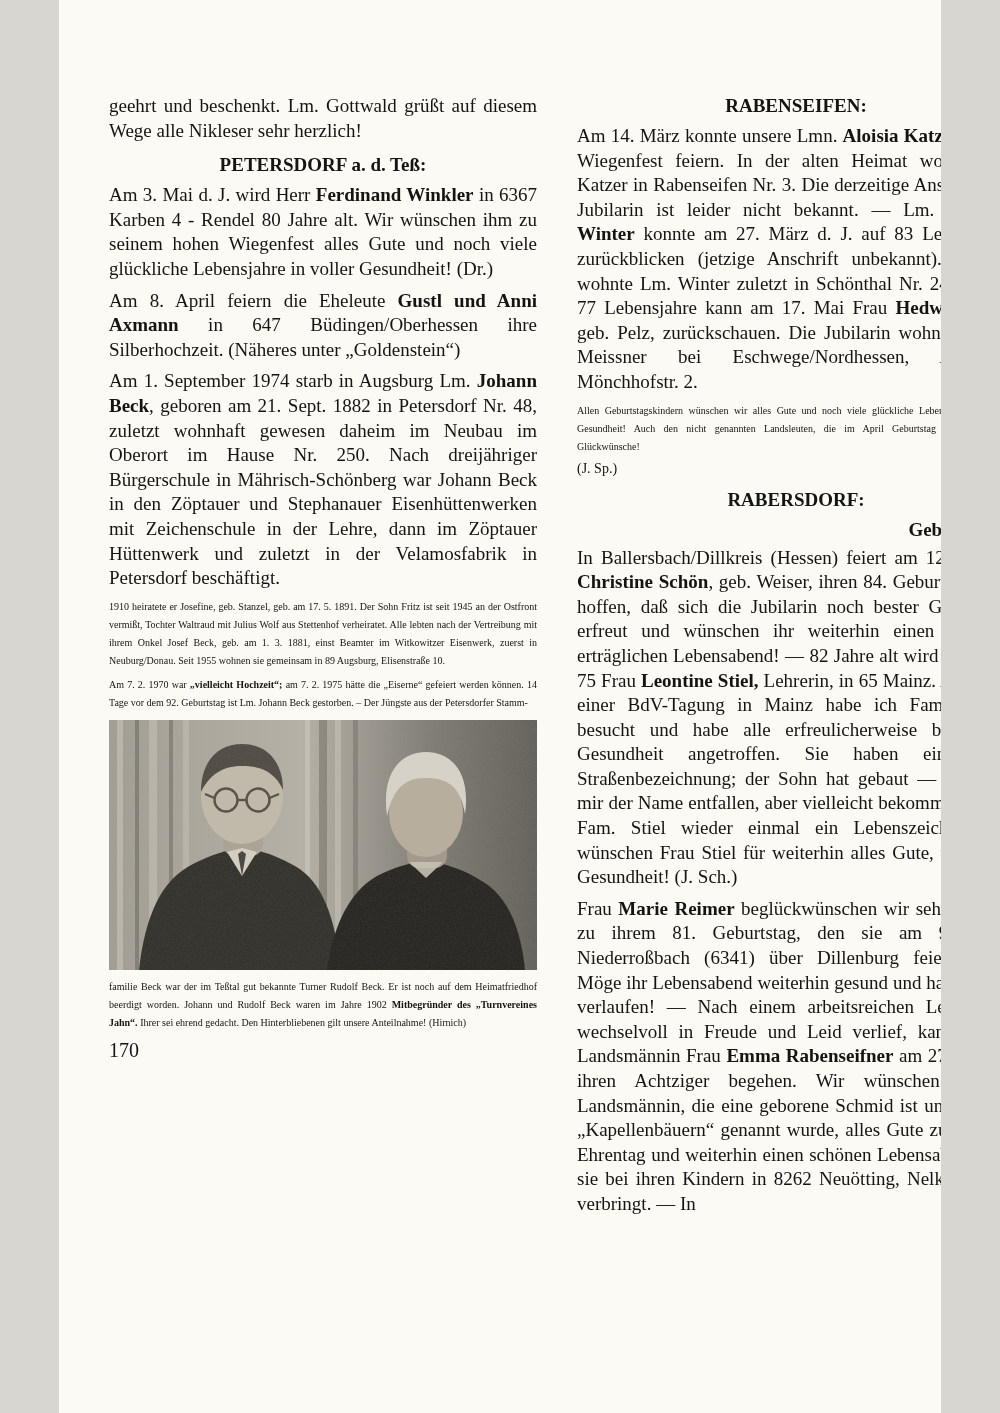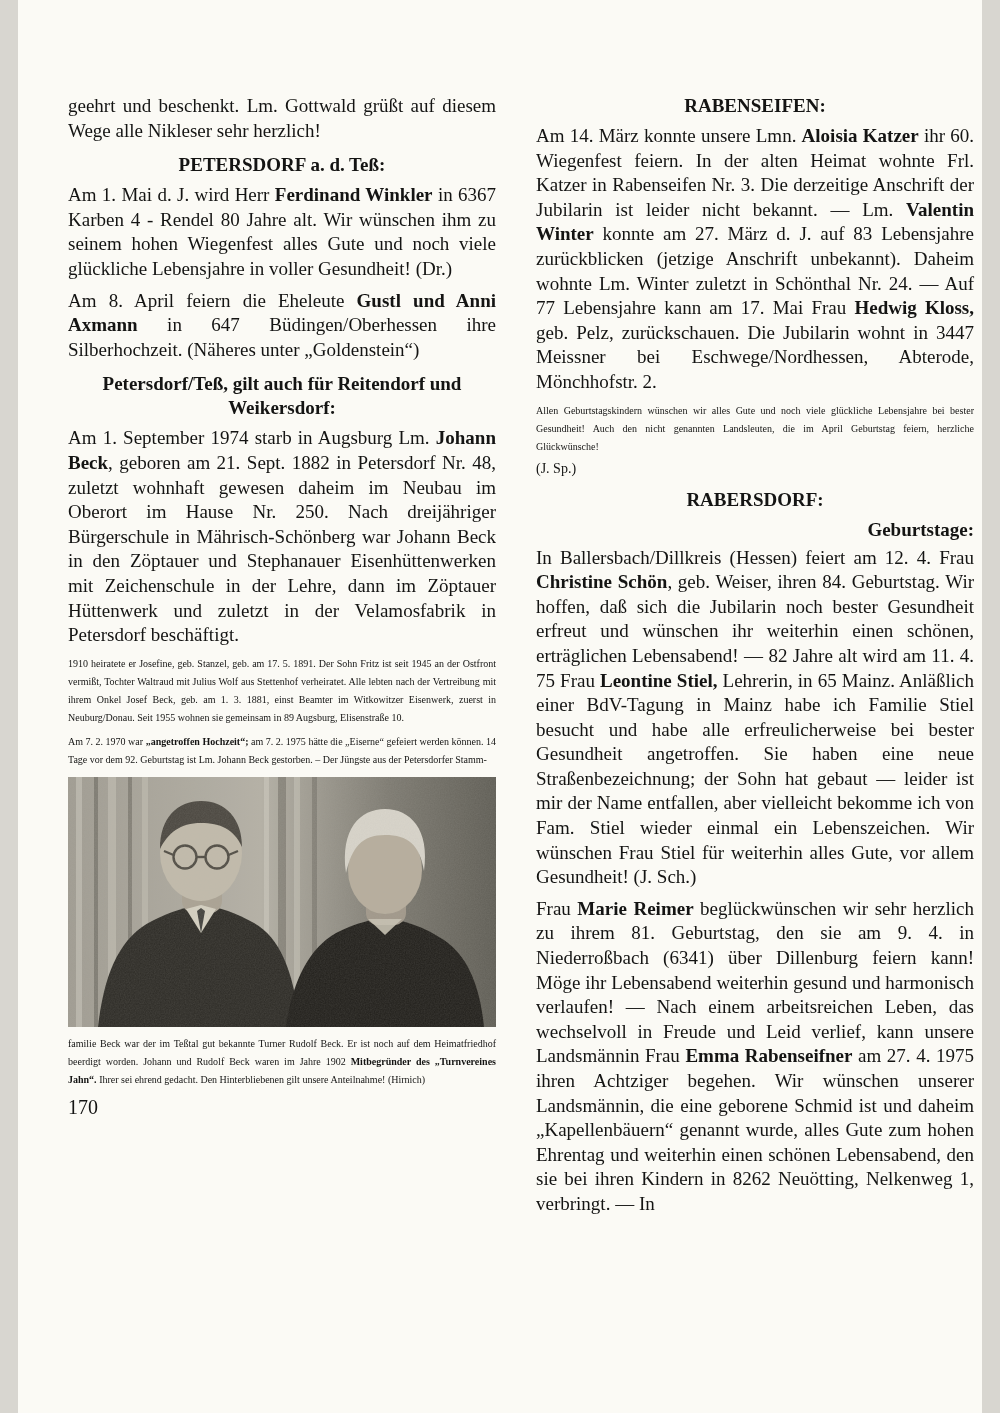--- a/index.html
+++ b/index.html
@@ -1,20 +1,20 @@
 <!DOCTYPE html>
 <html lang="de"><head>
 <meta charset="utf-8">
 <style>
   * { box-sizing: border-box; }
   html, body { margin: 0; padding: 0; }
   body { background: #d8d6d0; display: flex; justify-content: center; }
 
   .page {
-    width: 964px;
+    width: 882px;
     height: 1413px;
     background: #fbfaf5;
     position: relative;
     overflow: hidden;
     color: #141413;
     font-family: "Liberation Serif", "DejaVu Serif", serif;
   }
 
   .columns {
     position: absolute;
@@ -60,27 +60,26 @@
 </head>
 <body>
 
 <div class="page">
   <div class="columns">
 
     <div class="col col-left">
       <p class="body-text"><span>geehrt und beschenkt. Lm. Gottwald grüßt auf diesem Wege alle Nikleser sehr herzlich!</span></p>
 
       <h2 class="heading">PETERSDORF a. d. Teß:</h2>
-      <p class="body-text"><span>Am 1. Mai d. J. wird Herr </span><b>Ferdinand Winkler</b><span> in 6367 Karben 4 - Rendel 80 Jahre alt. Wir wünschen ihm zu seinem hohen Wiegenfest alles Gute und noch viele glückliche Lebensjahre in voller Gesundheit! (Dr.)</span></p>
+      <p class="body-text"><span>Am 3. Mai d. J. wird Herr </span><b>Ferdinand Winkler</b><span> in 6367 Karben 4 - Rendel 80 Jahre alt. Wir wünschen ihm zu seinem hohen Wiegenfest alles Gute und noch viele glückliche Lebensjahre in voller Gesundheit! (Dr.)</span></p>
       <p class="body-text"><span>Am 8. April feiern die Eheleute </span><b>Gustl und Anni Axmann</b><span> in 647 Büdingen/Oberhessen ihre Silberhochzeit. (Näheres unter „Goldenstein“)</span></p>
 
-      <h2 class="heading">Petersdorf/Teß, gilt auch für Reitendorf und Weikersdorf:</h2>
       <p class="body-text"><span>Am 1. September 1974 starb in Augsburg Lm. </span><b>Johann Beck</b><span>, geboren am 21. Sept. 1882 in Petersdorf Nr. 48, zuletzt wohnhaft gewesen daheim im Neubau im Oberort im Hause Nr. 250. Nach dreijähriger Bürgerschule in Mährisch-Schönberg war Johann Beck in den Zöptauer und Stephanauer Eisenhüttenwerken mit Zeichenschule in der Lehre, dann im Zöptauer Hüttenwerk und zuletzt in der Velamosfabrik in Petersdorf beschäftigt.</span></p>
       <p class="small-text"><span>1910 heiratete er Josefine, geb. Stanzel, geb. am 17. 5. 1891. Der Sohn Fritz ist seit 1945 an der Ostfront vermißt, Tochter Waltraud mit Julius Wolf aus Stettenhof verheiratet. Alle lebten nach der Vertreibung mit ihrem Onkel Josef Beck, geb. am 1. 3. 1881, einst Beamter im Witkowitzer Eisenwerk, zuerst in Neuburg/Donau. Seit 1955 wohnen sie gemeinsam in 89 Augsburg, Elisenstraße 10.</span></p>
-      <p class="small-text"><span>Am 7. 2. 1970 war </span><b>„angetroffen Hochzeit“;</b><span> am 7. 2. 1975 hätte die „Eiserne“ gefeiert werden können. 14 Tage vor dem 92. Geburtstag ist Lm. Johann Beck gestorben. – Der Jüngste aus der Petersdorfer Stamm-</span></p>
+      <p class="small-text"><span>Am 7. 2. 1970 war </span><b>„vielleicht Hochzeit“;</b><span> am 7. 2. 1975 hätte die „Eiserne“ gefeiert werden können. 14 Tage vor dem 92. Geburtstag ist Lm. Johann Beck gestorben. – Der Jüngste aus der Petersdorfer Stamm-</span></p>
 
       <div class="photo-frame">
         <svg viewBox="0 0 428 250" preserveAspectRatio="none" aria-hidden="true">
           <defs>
             <linearGradient id="phbg" x1="0" y1="0" x2="1" y2="0">
               <stop offset="0" stop-color="#a09c92"></stop>
               <stop offset="0.45" stop-color="#b5b1a6"></stop>
               <stop offset="0.75" stop-color="#7d7a71"></stop>
               <stop offset="1" stop-color="#5f5d55"></stop>
             </linearGradient>

